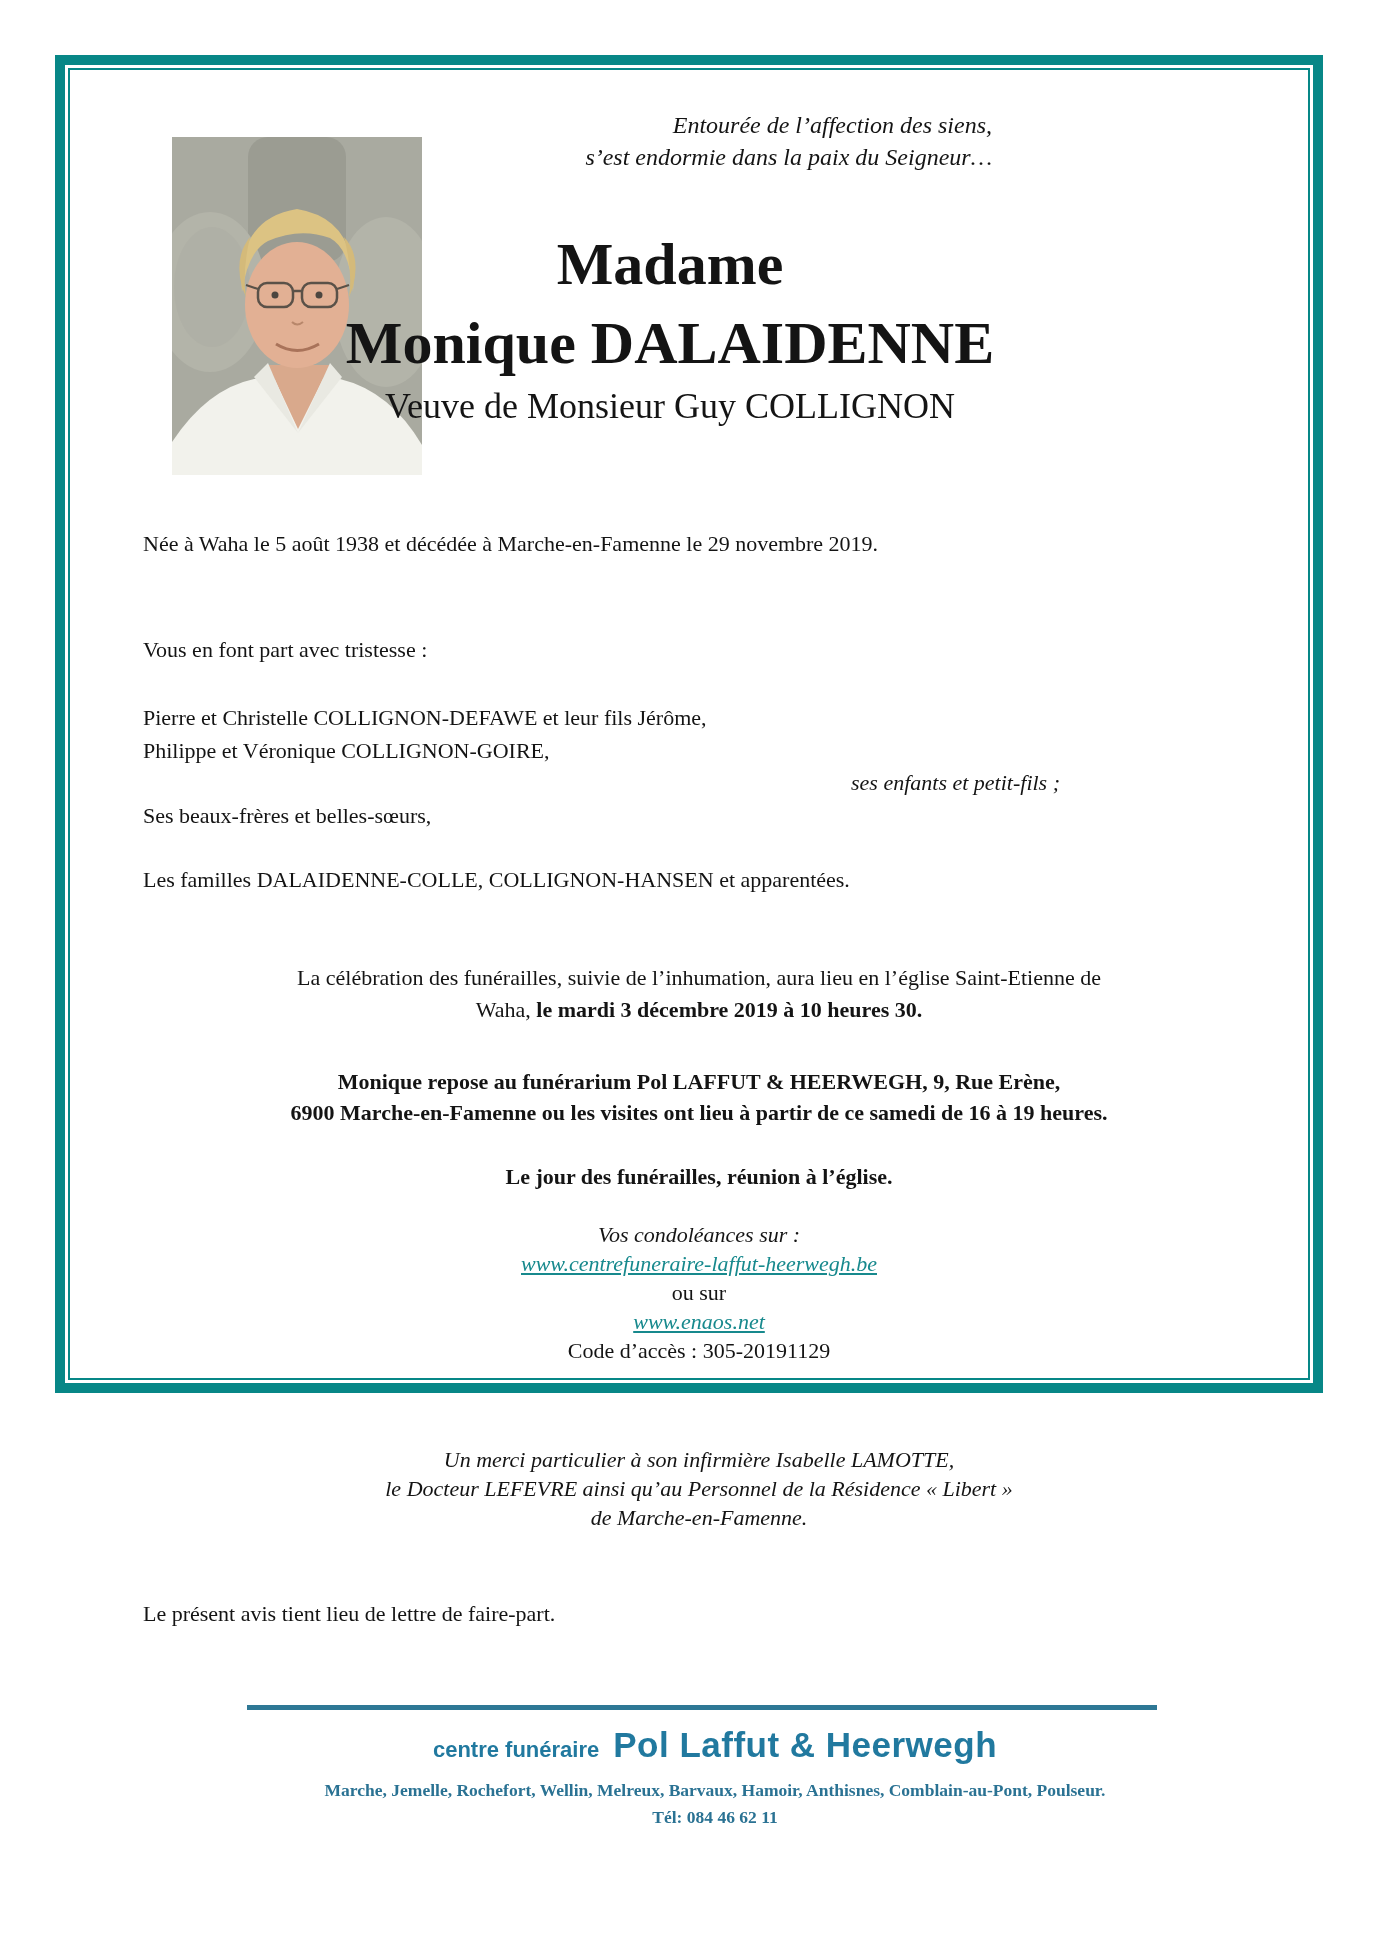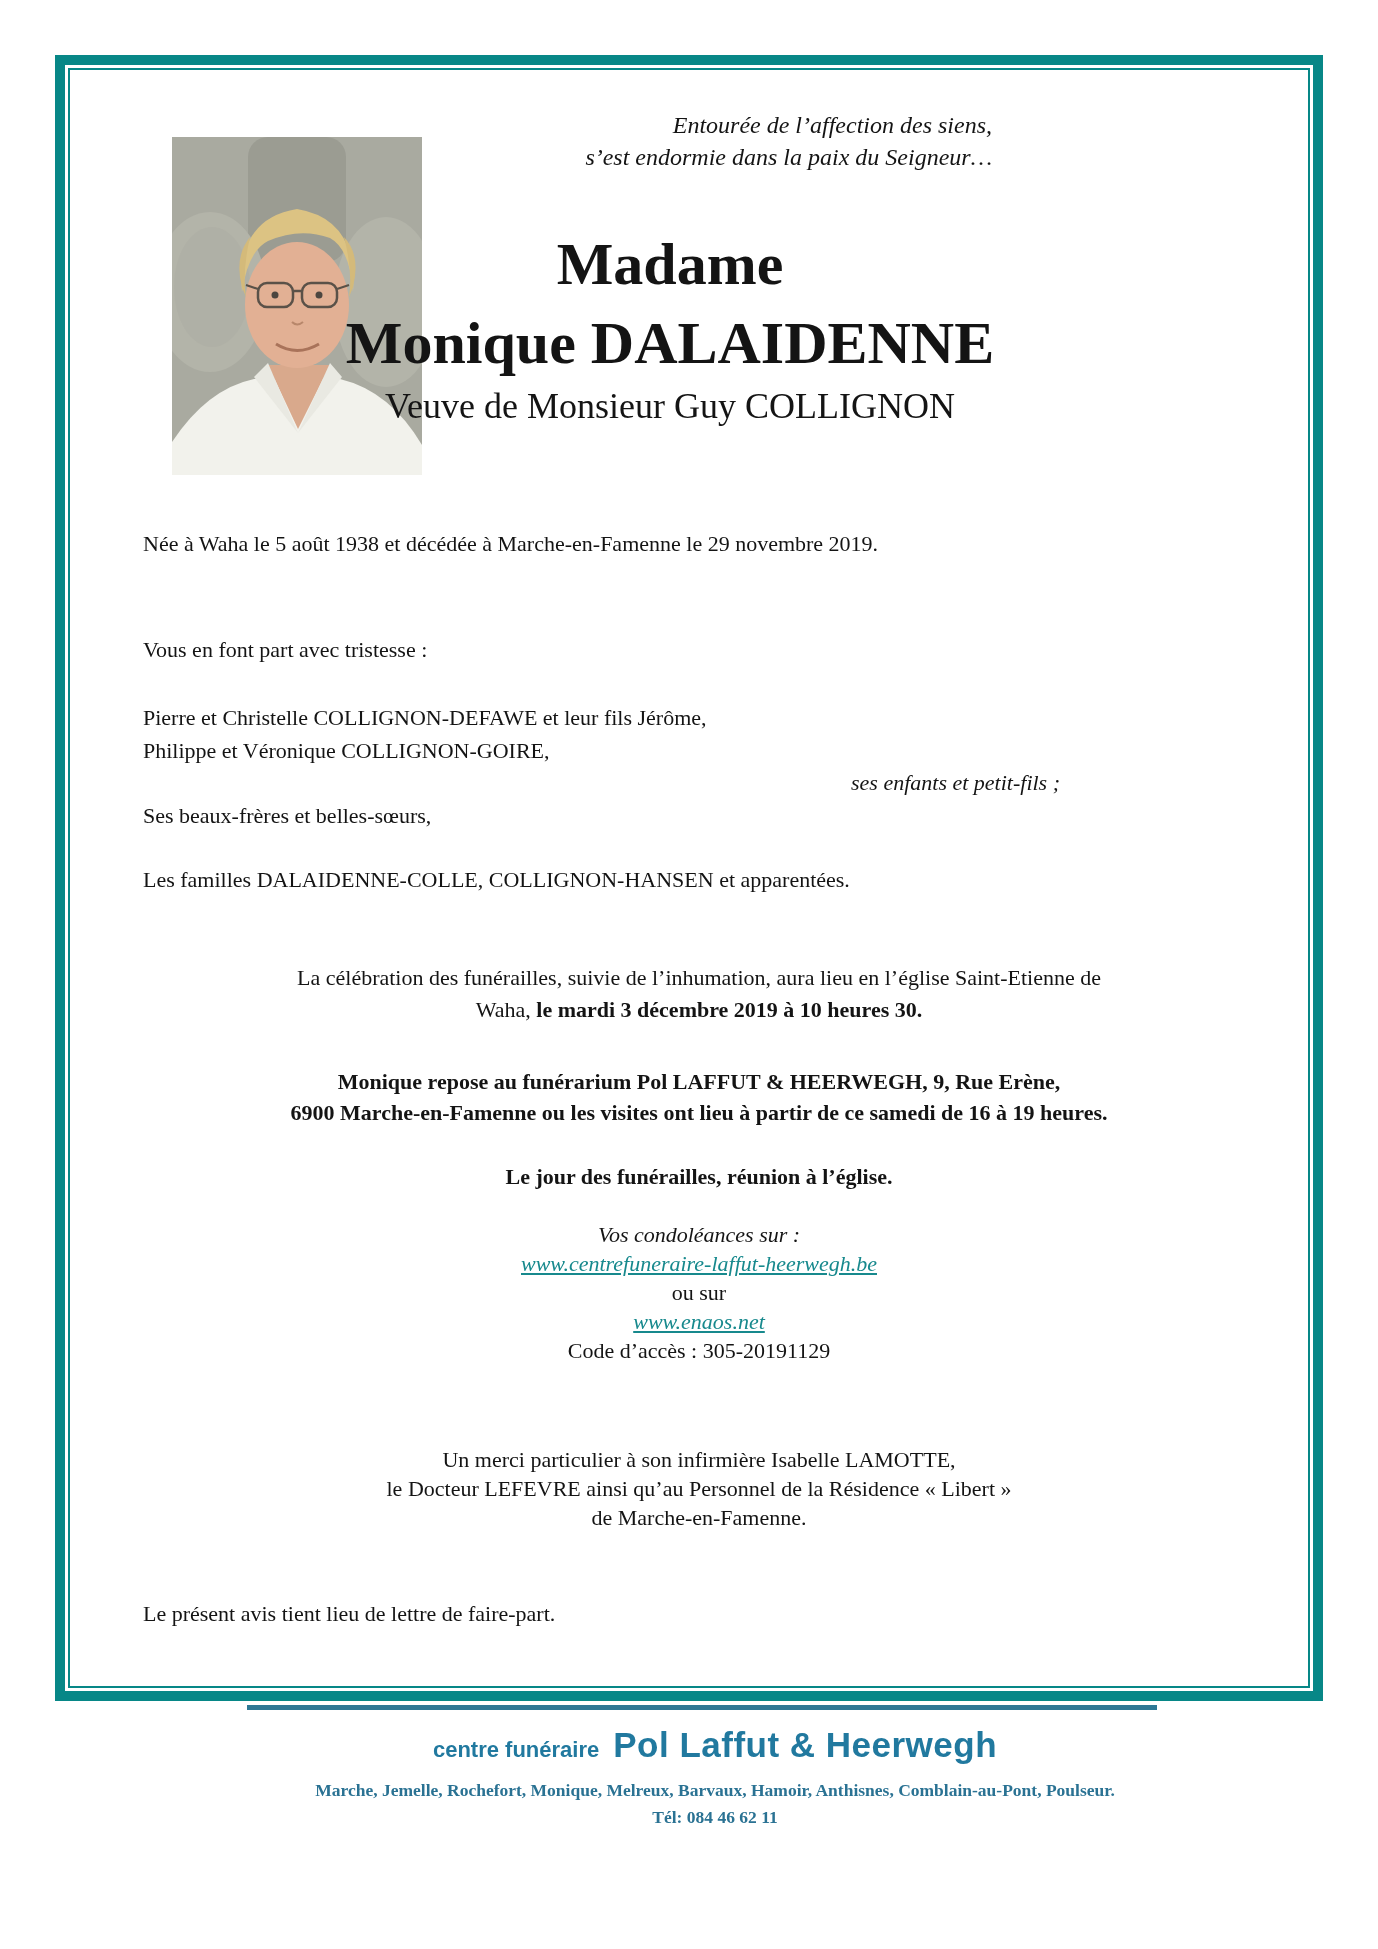--- a/index.html
+++ b/index.html
@@ -10,21 +10,21 @@
     --rule-blue:#2e7895;
     --ink:#141414;
   }
   *{margin:0;padding:0;box-sizing:border-box;}
   html,body{background:#ffffff;}
   body{
     width:1378px;height:1949px;position:relative;overflow:hidden;
     font-family:"Liberation Serif","DejaVu Serif",serif;color:var(--ink);
   }
   .frame{
-    position:absolute;left:55px;top:55px;width:1268px;height:1646px;
+    position:absolute;left:55px;top:55px;width:1268px;height:1338px;
     border:10px solid var(--teal);
   }
   .frame-inner-line{
     position:absolute;inset:3px;border:2px solid var(--teal);
   }
   .content{position:absolute;left:15px;top:15px;width:1238px;height:1808px;}
   .abs{position:absolute;}
 
   .invocation{top:30px;left:0;width:912px;text-align:right;
     font-style:italic;font-size:24px;line-height:1.33;}
@@ -44,21 +44,21 @@
   .families{top:786px;width:1160px;}
 
   .center-block{left:0;width:1238px;text-align:center;}
   .ceremony{top:882px;line-height:1.44;}
   .bold{font-weight:bold;}
   .repose{top:987px;line-height:1.4;font-weight:bold;}
   .reunion{top:1083px;font-weight:bold;}
   .condolences{top:1140px;line-height:1.32;}
   .condolences .it{font-style:italic;}
   .condolences a{color:var(--link);font-style:italic;text-decoration:underline;}
-  .thanks{top:1365px;line-height:1.32;}
+  .thanks{top:1365px;line-height:1.32;font-style:italic;}
   .notice{top:1520px;width:1160px;}
 
   .footer-rule{left:167px;top:1625px;width:910px;height:5px;background:var(--rule-blue);}
   .brand-row{left:90px;top:1645px;width:1090px;display:flex;justify-content:center;
     align-items:baseline;gap:14px;color:var(--logo-blue);
     font-family:"Liberation Sans","DejaVu Sans",sans-serif;text-align:right;}
   .brand-small{font-size:22px;font-weight:bold;}
   .brand-name{font-size:35px;font-weight:bold;letter-spacing:0.5px;}
   .cities{left:90px;top:1700px;width:1090px;text-align:center;
     color:var(--cities-blue);font-size:17.5px;font-weight:bold;}
@@ -151,18 +151,18 @@
 
     <div class="abs para left-col notice">Le présent avis tient lieu de lettre de faire-part.</div>
 
     <div class="abs footer-rule"></div>
 
     <div class="abs brand-row">
       <span class="brand-small">centre funéraire</span>
       <span class="brand-name">Pol Laffut &amp; Heerwegh</span>
     </div>
 
-    <div class="abs cities">Marche, Jemelle, Rochefort, Monique, Melreux, Barvaux, Hamoir, Anthisnes, Comblain-au-Pont, Poulseur.</div>
+    <div class="abs cities">Marche, Jemelle, Rochefort, Wellin, Melreux, Barvaux, Hamoir, Anthisnes, Comblain-au-Pont, Poulseur.</div>
 
     <div class="abs phone">Tél: 084 46 62 11</div>
 
   </div>
 </div>
 
 </body></html>

